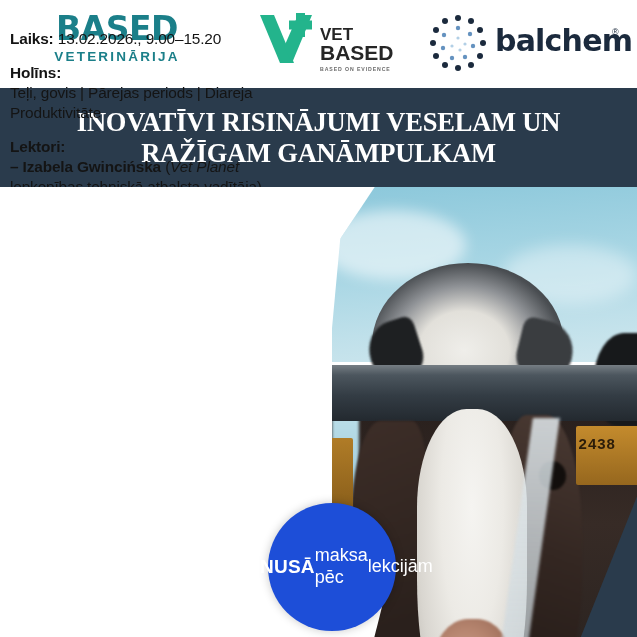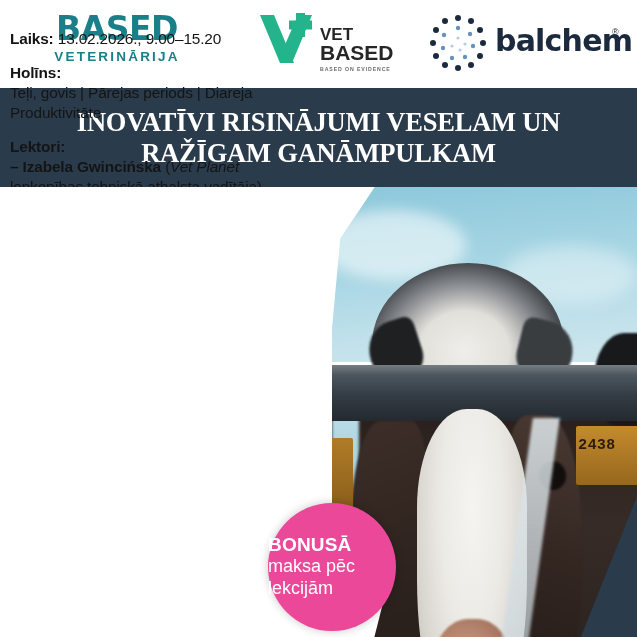--- a/index.html
+++ b/index.html
@@ -273,24 +273,24 @@
     background: #ffffff;
     clip-path: polygon(0% 0%, 100% 0%, 96% 100%, 0% 100%);
     z-index: 4;
   }
 
   
   .bonus {
     position: absolute; left: 268px; top: 503px;
     width: 128px; height: 128px;
     border-radius: 50%;
-    background: #ec4899;
+    background: #1d4ed8;
     z-index: 6;
-    display: flex; flex-direction: column;
-    align-items: flex-start; justify-content: center;
+    display: flex; flex-direction: row;
+    align-items: center; justify-content: center;
     box-shadow: 0 0 10px rgba(0,0,0,0.22);
   }
   .bonus .b1 {
     color: #ffffff; font-weight: 700; font-size: 19px;
     letter-spacing: 0.2px; line-height: 1.18;
   }
   .bonus .b2, .bonus .b3 {
     color: #ffffff; font-weight: 400; font-size: 18px;
     line-height: 1.22;
   }

